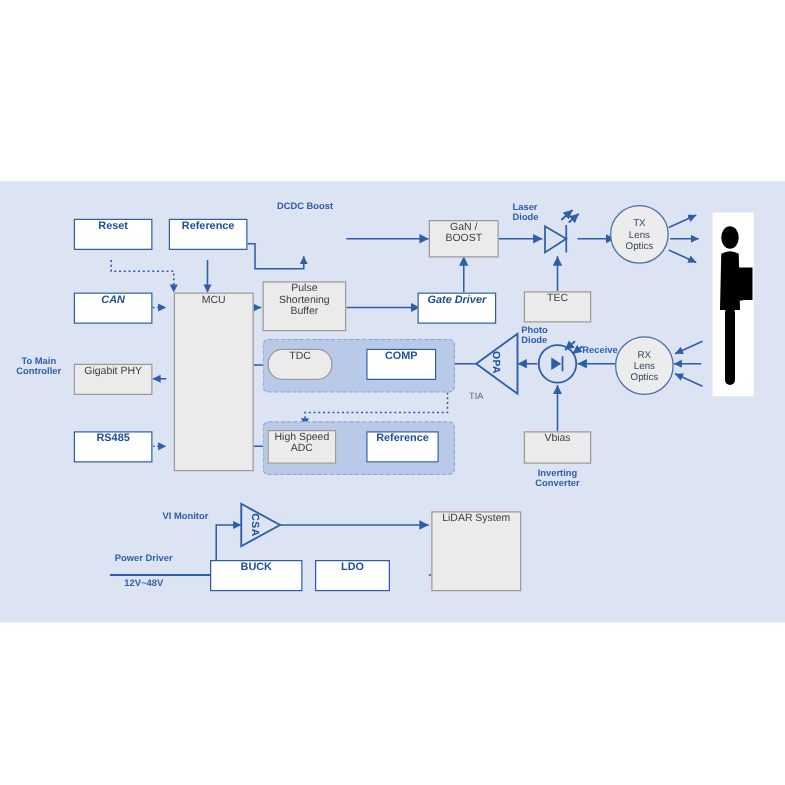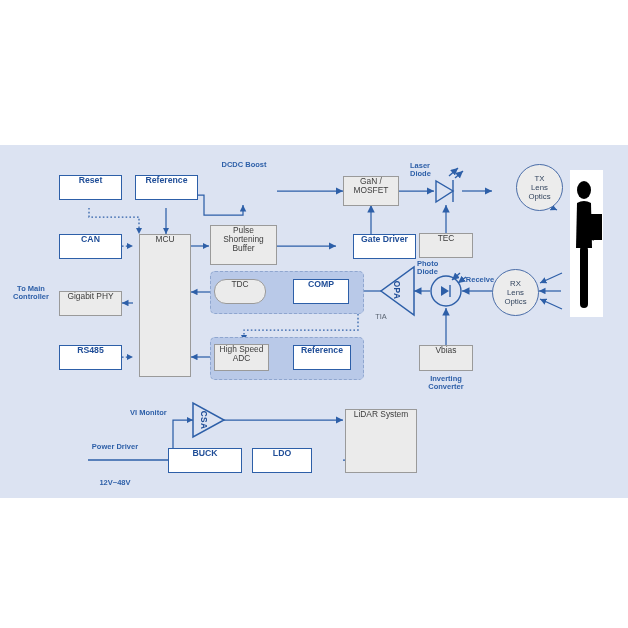--- a/index.html
+++ b/index.html
@@ -138,33 +138,33 @@
     <div class="grp" style="left:210px;top:192px;width:152px;height:41px;"></div>
 
     <div class="box bx-blue" style="left:59px;top:30px;width:63px;height:25px;">
       <span>Reset</span>
     </div>
 
     <div class="box bx-blue" style="left:135px;top:30px;width:63px;height:25px;">
       <span>Reference</span>
     </div>
 
-    <div class="box bx-blue" style="left:59px;top:89px;width:63px;height:25px;">
+    <div class="box bx-blue" style="left:59px;top:89px;width:63px;height:25px;font-style:italic;">
       <span>CAN</span>
     </div>
 
     <div class="box bx-gray" style="left:59px;top:146px;width:63px;height:25px;">
       <span>Gigabit PHY</span>
     </div>
 
     <div class="box bx-blue" style="left:59px;top:200px;width:63px;height:25px;">
       <span>RS485</span>
     </div>
 
-    <div class="box bx-gray" style="left:139px;top:89px;width:52px;height:143px;">
+    <div class="box bx-gray" style="left:139px;top:89px;width:64px;height:143px;">
       <span>MCU</span>
     </div>
 
 
     <div class="box bx-gray" style="left:210px;top:80px;width:67px;height:40px;white-space:pre-line;">
       <span>Pulse
 Shortening
 Buffer</span>
     </div>
 
@@ -180,24 +180,24 @@
       <span>High Speed
 ADC</span>
     </div>
 
     <div class="box bx-blue" style="left:293px;top:200px;width:58px;height:25px;">
       <span>Reference</span>
     </div>
 
     <div class="box bx-gray" style="left:343px;top:31px;width:56px;height:30px;white-space:pre-line;">
       <span>GaN /
-MOSFET</span>
-    </div>
-
-    <div class="box bx-blue" style="left:353px;top:89px;width:63px;height:25px;">
+BOOST</span>
+    </div>
+
+    <div class="box bx-blue" style="left:334px;top:89px;width:63px;height:25px;font-style:italic;">
       <span>Gate Driver</span>
     </div>
 
     <div class="box bx-gray" style="left:419px;top:88px;width:54px;height:25px;">
       <span>TEC</span>
     </div>
 
     <div class="box bx-gray" style="left:419px;top:200px;width:54px;height:26px;">
       <span>Vbias</span>
     </div>
@@ -207,21 +207,21 @@
     </div>
 
     <div class="box bx-blue" style="left:252px;top:303px;width:60px;height:25px;">
       <span>LDO</span>
     </div>
 
     <div class="box bx-gray" style="left:345px;top:264px;width:72px;height:64px;">
       <span>LiDAR System</span>
     </div>
 
-    <div class="circ" style="left:516px;top:19px;width:45px;height:45px;white-space:pre-line;text-align:center;">
+    <div class="circ" style="left:488px;top:19px;width:45px;height:45px;white-space:pre-line;text-align:center;">
       <span>TX
 Lens
 Optics</span>
     </div>
 
     <div class="circ" style="left:492px;top:124px;width:45px;height:45px;white-space:pre-line;">
       <span>RX
 Lens
 Optics</span>
     </div>
@@ -243,21 +243,21 @@
     <div class="cap" style="left:463px;top:131px;width:34px;">Receive</div>
 
     <div class="cap-g" style="left:369px;top:168px;width:24px;">TIA</div>
 
     <div class="cap" style="left:414px;top:230px;width:64px;white-space:pre-line;">Inverting
 Converter</div>
 
     <div class="cap" style="left:130px;top:264px;width:62px;text-align:left;">VI Monitor</div>
 
     <div class="cap" style="left:76px;top:298px;width:78px;">Power Driver</div>
-    <div class="cap" style="left:76px;top:318px;width:78px;margin-top:16px;">12V~48V</div>
+    <div class="cap" style="left:76px;top:318px;width:78px;">12V~48V</div>
 
     <div class="person-panel" style="left:570px;top:25px;width:33px;height:147px;">
       <svg width="33" height="147" viewBox="0 0 33 147">
         <ellipse cx="14" cy="20" rx="7" ry="9" fill="#000"></ellipse>
         <path d="M7,33 q7,-4 14,0 L22,78 L6,78 Z" fill="#000"></path>
         <rect x="10" y="76" width="8" height="62" rx="4" fill="#000"></rect>
         <rect x="20" y="44" width="12" height="26" fill="#000"></rect>
         <path d="M20,48 q-6,8 -3,16 q2,5 7,5" fill="none" stroke="#000" stroke-width="3"></path>
       </svg>
     </div>

